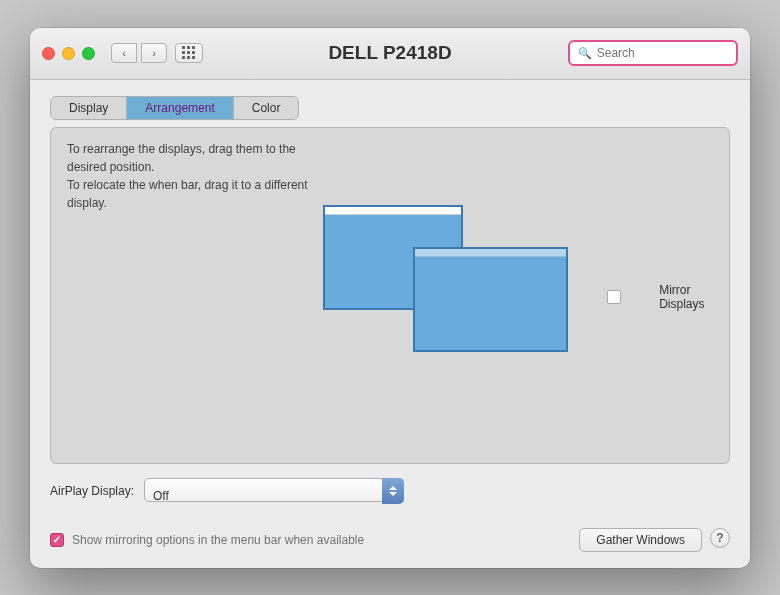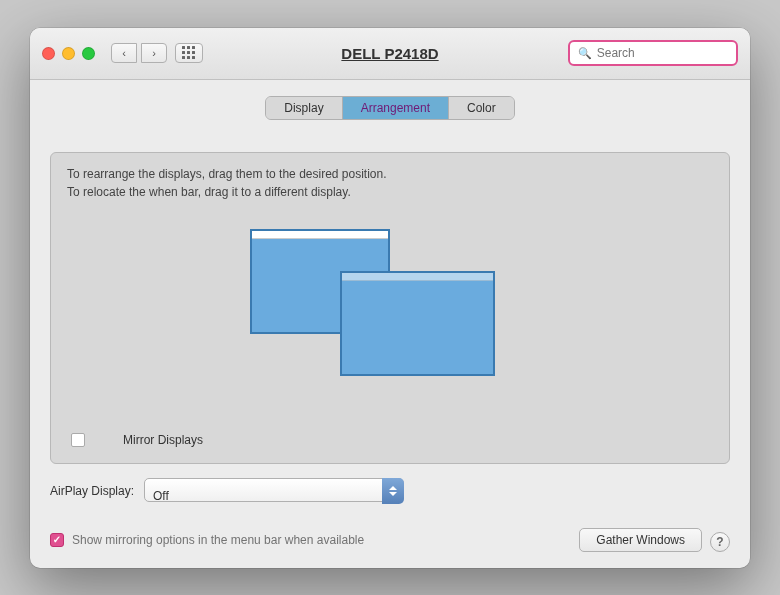--- a/index.html
+++ b/index.html
@@ -105,24 +105,23 @@
       width: 3px;
       height: 3px;
       background: #666;
       border-radius: 0.5px;
     }
 
     .window-title {
       position: absolute;
       left: 50%;
       transform: translateX(-50%);
-      font-size: 15px;
+      font-size: 19px;
       font-weight: 600;
       color: #333;
-      text-decoration: underline;
     }
 
     .search-box {
       margin-left: auto;
       display: flex;
       align-items: center;
       border: 2px solid #e05090;
       border-radius: 6px;
       background: white;
       padding: 3px 8px;
@@ -149,22 +148,22 @@
     .content {
       flex: 1;
       display: flex;
       flex-direction: column;
       padding: 16px 20px;
     }
 
     
     .tabs {
       display: flex;
-      justify-content: center;
-      margin-bottom: 32px;
+      justify-content: flex-start;
+      margin-bottom: 7px;
     }
 
     .tab-group {
       display: flex;
       border: 1px solid #b0b0b0;
       border-radius: 6px;
       overflow: hidden;
       background: #d8d8d8;
     }
 
@@ -188,21 +187,21 @@
       font-weight: 500;
     }
 
     
     .display-area {
       background: #d8d8d8;
       border: 1px solid #b8b8b8;
       border-radius: 6px;
       flex: 1;
       display: flex;
-      flex-direction: column;
+      flex-direction: row;
       padding: 12px 16px;
     }
 
     .instruction-text {
       font-size: 12px;
       color: #444;
       line-height: 1.5;
       margin-bottom: 12px;
     }
 
@@ -383,21 +382,21 @@
     }
 
     .mirroring-label {
       font-size: 12px;
       color: #737373;
     }
 
     .right-buttons {
       display: flex;
       gap: 8px;
-      align-items: flex-end;
+      align-items: flex-start;
     }
 
     .gather-btn {
       background: linear-gradient(to bottom, #f8f8f8, #e8e8e8);
       border: 1px solid #b0b0b0;
       border-radius: 5px;
       padding: 4px 16px;
       font-size: 12px;
       color: #333;
       cursor: pointer;

